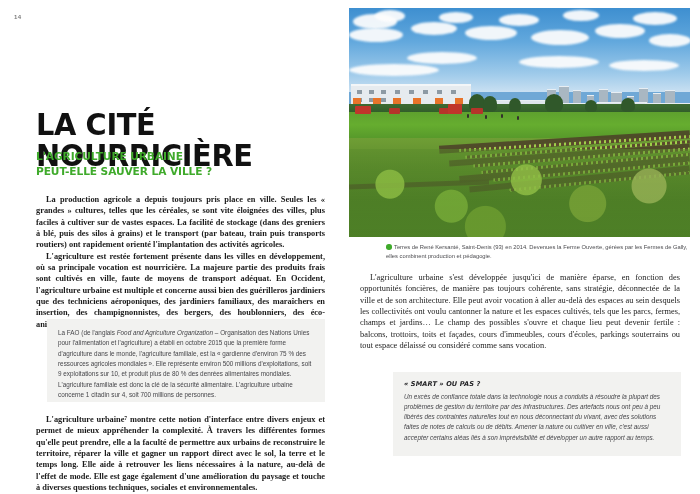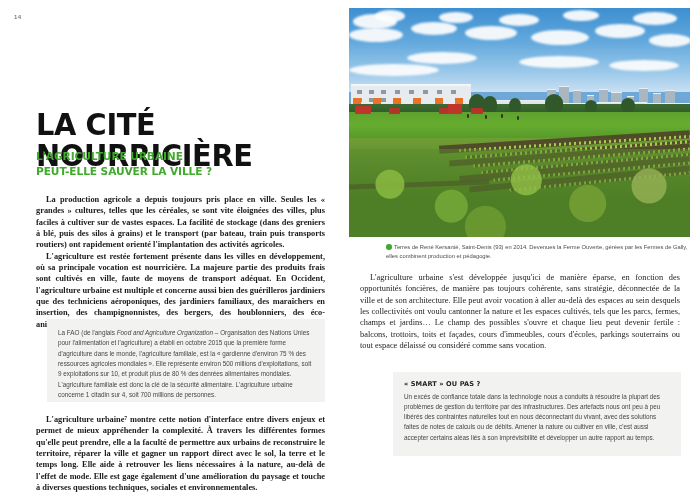--- a/index.html
+++ b/index.html
@@ -315,20 +315,21 @@
     top: 372px;
     width: 288px;
     height: 84px;
     background: #f2f2f0;
   }
   .smart-inner {
     position: absolute;
     left: 11px;
     top: 8px;
     width: 266px;
+    font-style: italic;
   }
   .smart-title {
     font-family: "DejaVu Sans", sans-serif;
     font-weight: 700;
     font-size: 6.6px;
     color: #232326;
     letter-spacing: 0.1px;
     margin-bottom: 3.5px;
   }
   .smart-text {

